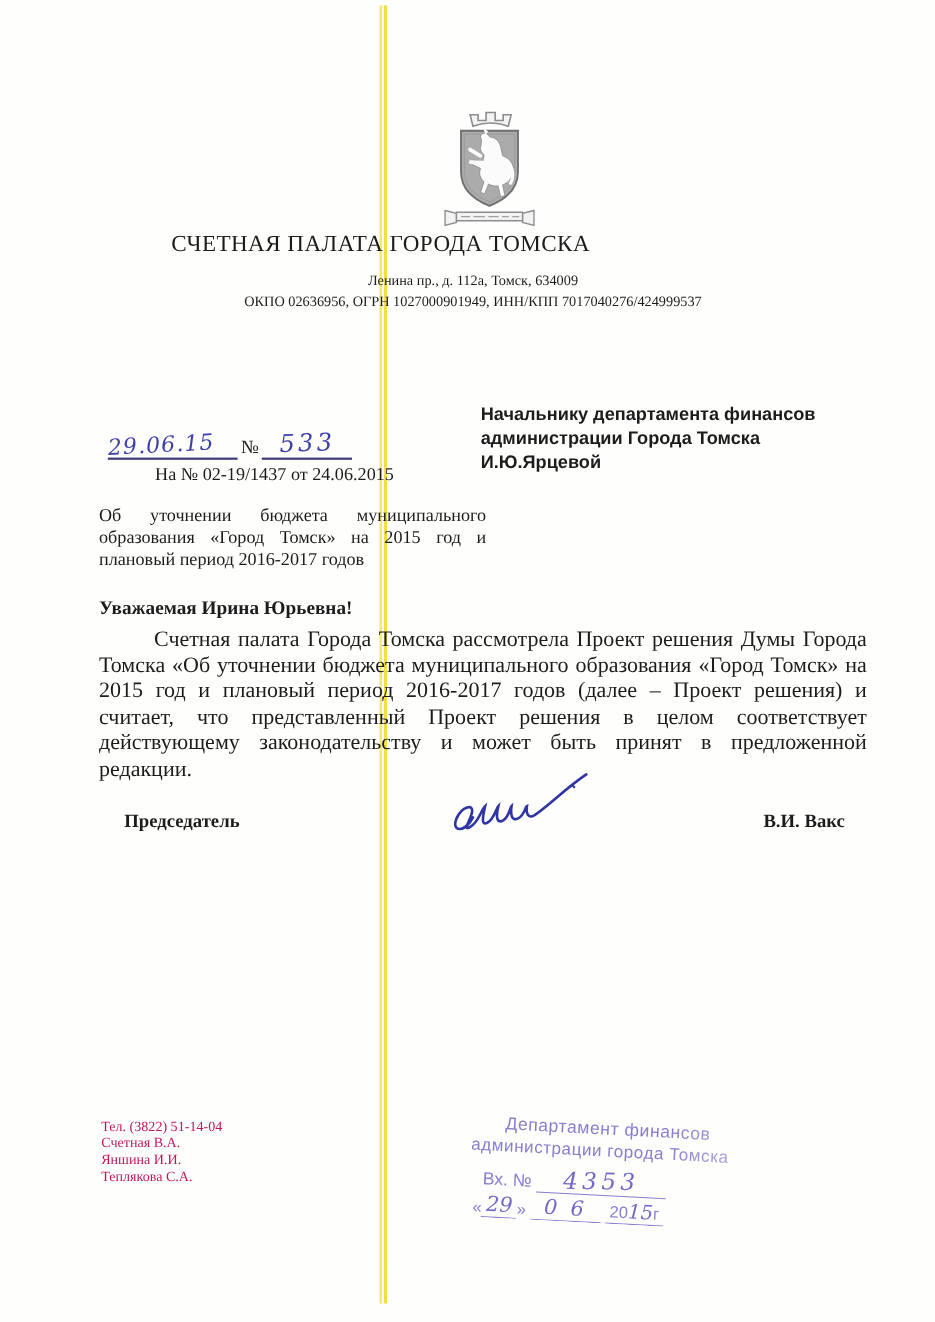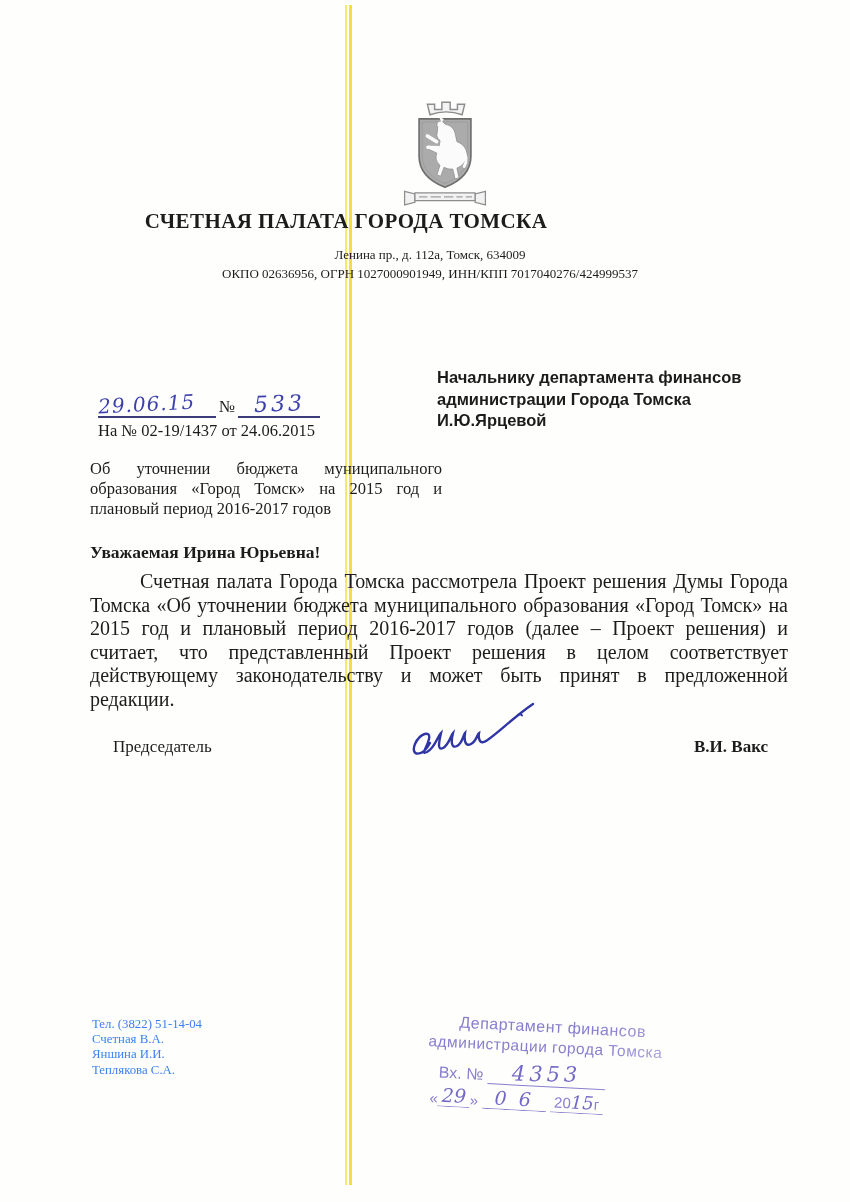--- a/index.html
+++ b/index.html
@@ -13,58 +13,58 @@
     background:linear-gradient(to right,
       rgba(243,227,58,0.75) 0px, rgba(243,227,58,0.75) 2px,
       rgba(255,255,255,0) 2px, rgba(255,255,255,0) 4px,
       rgba(238,218,40,0.85) 4px, rgba(238,218,40,0.85) 7px,
       rgba(255,255,255,0) 7px);
     mix-blend-mode:multiply; pointer-events:none;
   }
   .emblem { position:absolute; left:388px; top:95px; width:114px; height:114px; }
   .org-title {
     position:absolute; left:0; top:209px; width:692px; text-align:center;
-    font-weight:bold; font-size:21px; letter-spacing:0.4px;
+    font-weight:normal; font-size:21px; letter-spacing:0.4px;
   }
   .letterhead {
     position:absolute; left:75px; top:245px; width:710px; text-align:center;
     font-size:13px; line-height:19.4px;
   }
   .letterhead .email-link { text-decoration:underline; color:#1c1c1c; }
   .ref-block { position:absolute; left:98px; top:384px; }
   .hw-row { display:flex; align-items:flex-end; height:34px; }
   .hw { font-style:italic; color:#3d41ab; font-family:"DejaVu Serif", serif; }
   .hw-date-cell { width:118px; border-bottom:2px solid #3c3c7a; text-align:left; }
   .hw-date-cell .hw { display:inline-block; font-size:20px; transform:rotate(-3deg); letter-spacing:1px; }
   .no-sign { font-size:17px; padding:0 3px 1px 3px; }
   .hw-num-cell { width:82px; border-bottom:2px solid #3c3c7a; text-align:center; }
   .hw-num-cell .hw { display:inline-block; font-size:22px; transform:rotate(-2deg); letter-spacing:3px; }
-  .reply-line { margin-top:3px; font-size:16.5px; }
+  .reply-line { margin-top:3px; font-size:16.5px;margin-left:43px; }
   .recipient {
     position:absolute; left:437px; top:367px; width:330px;
     font-family:"Liberation Sans", sans-serif; font-weight:bold;
     font-size:16.5px; line-height:21.5px;
   }
   .subject {
     position:absolute; left:90px; top:459px; width:352px;
     font-size:16.5px; line-height:19.8px; text-align:justify;
   }
   .salutation {
     position:absolute; left:90px; top:542px; width:700px; text-align:left;
     font-weight:bold; font-size:17.5px;
   }
   .body-text {
     position:absolute; left:90px; top:570px; width:698px;
     font-size:20px; line-height:23.6px; text-align:justify; text-indent:50px;
   }
-  .sig-title { position:absolute; left:113px; top:737px; font-weight:normal; font-size:17px; }
+  .sig-title { position:absolute; left:113px; top:737px; font-weight:bold; font-size:17px; }
   .sig-name  { position:absolute; left:694px; top:737px; font-weight:bold; font-size:17px; }
   .signature-svg { position:absolute; left:400px; top:688px; width:168px; height:82px; }
   .footer {
-    position:absolute; left:92px; top:1017px; font-size:12.8px; line-height:15.2px; color:#3b82f6;
+    position:absolute; left:92px; top:1017px; font-size:12.8px; line-height:15.2px; color:#be185d;
   }
   .stamp {
     position:absolute; left:430px; top:1012px; width:300px;
     color:#8177cb; font-family:"Liberation Sans", sans-serif;
     transform:rotate(3deg); transform-origin:left top;
     -webkit-mask-image:linear-gradient(100deg, rgba(0,0,0,0.95) 55%, rgba(0,0,0,0.5) 88%);
             mask-image:linear-gradient(100deg, rgba(0,0,0,0.95) 55%, rgba(0,0,0,0.5) 88%);
   }
   .stamp-line1 { margin-left:30px; font-size:16px; letter-spacing:0.5px; }
   .stamp-line2 { margin-top:2px; font-size:15.5px; letter-spacing:0.5px; }

